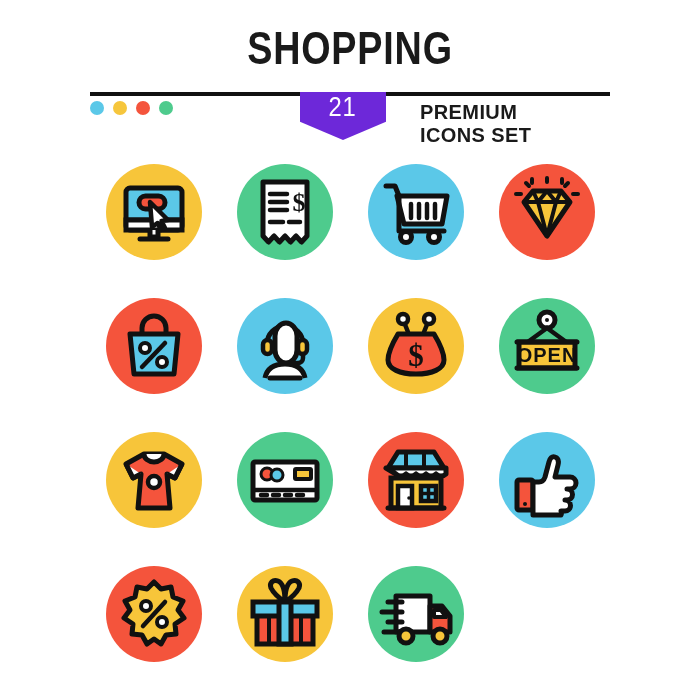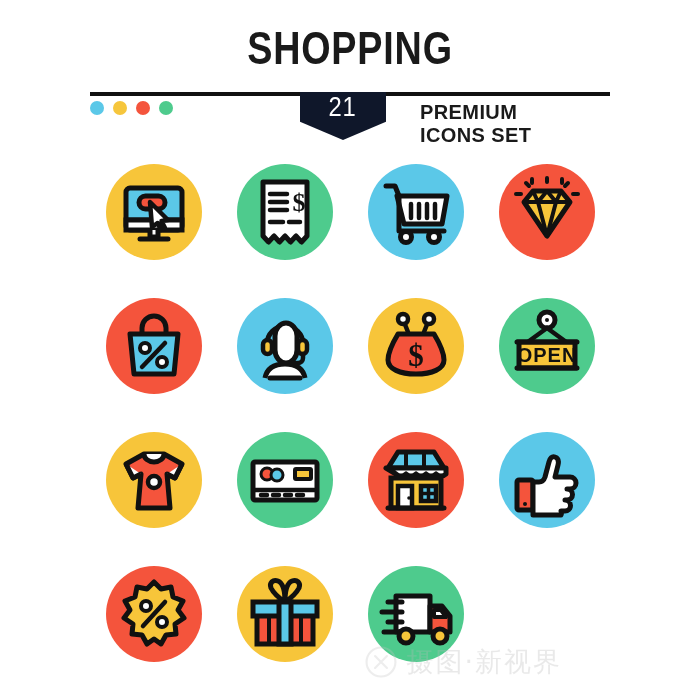--- a/index.html
+++ b/index.html
@@ -24,21 +24,21 @@
     line-height:52px;
   }
   .rule{
     position:absolute;left:90px;top:92px;width:520px;height:4px;
     background:#111111;
   }
   .dots{position:absolute;left:90px;top:101px;display:flex;gap:9px;}
   .dot{width:14px;height:14px;border-radius:50%;}
   .badge{
     position:absolute;left:300px;top:92px;width:86px;height:48px;
-    background:#0f172a;
+    background:#6d28d9;
     clip-path:polygon(0 0,100% 0,100% 62%,50% 100%,0 62%);
     display:flex;align-items:flex-start;justify-content:center;
   }
   .badge span{
     font-family:"Liberation Sans Narrow","Liberation Sans",sans-serif;
     font-size:28px;color:#ffffff;font-weight:normal;line-height:30px;
     transform:scaleX(0.85);letter-spacing:1px;
   }
   .subtitle{
     position:absolute;left:420px;top:101px;
@@ -303,21 +303,14 @@
           <path d="M20 36h14M14 46h20M20 56h14" stroke="#111" stroke-width="5" stroke-linecap="round"></path>
           <path d="M16 66h16" stroke="#111" stroke-width="5" stroke-linecap="round"></path>
           <circle cx="38" cy="70" r="7" fill="#f7c53a" stroke="#111" stroke-width="5"></circle>
           <circle cx="72" cy="70" r="7" fill="#f7c53a" stroke="#111" stroke-width="5"></circle>
         </svg>
       </div>
     </div>
 
   </div>
 
-  <div class="watermark">
-    <svg class="wm-logo" viewBox="0 0 40 40">
-      <circle cx="20" cy="20" r="17" fill="none" stroke="#c4c4c4" stroke-width="2.5"></circle>
-      <path d="M13 13 L20 20 L13 27 M27 13 L20 20 L27 27" stroke="#c4c4c4" stroke-width="2.5" fill="none" stroke-linecap="round"></path>
-    </svg>
-    <span class="wm-text">摄图·新视界</span>
-  </div>
 
 </div>
 
 </body></html>

